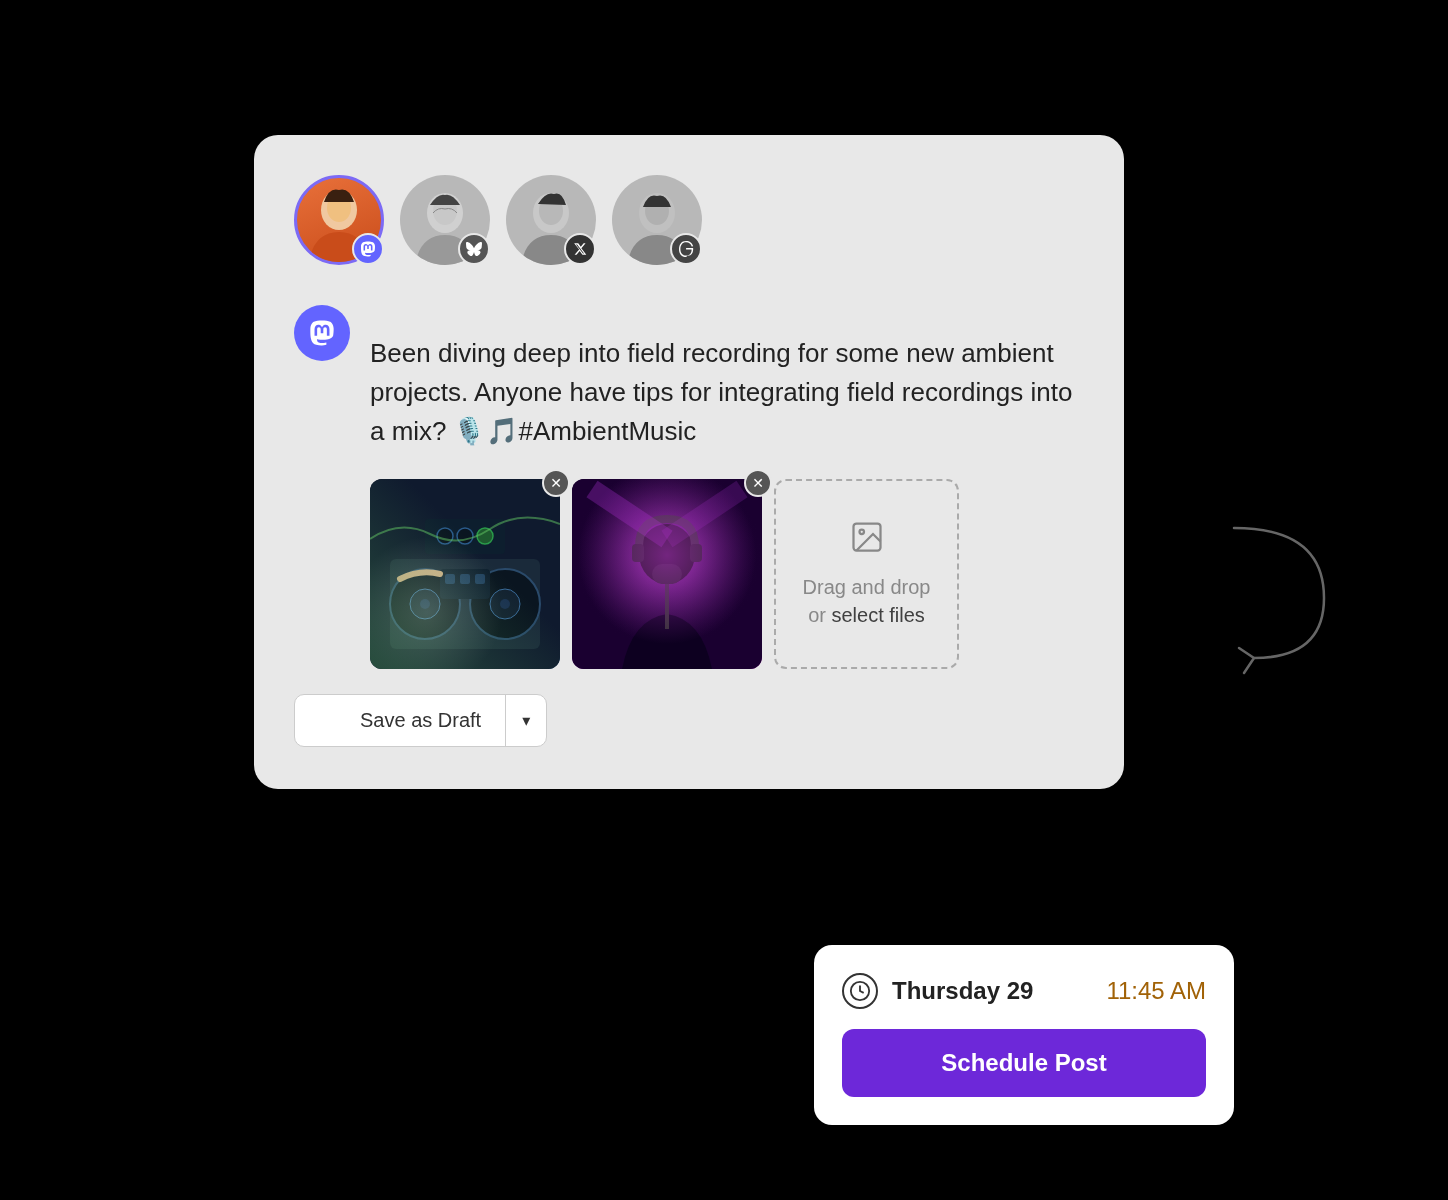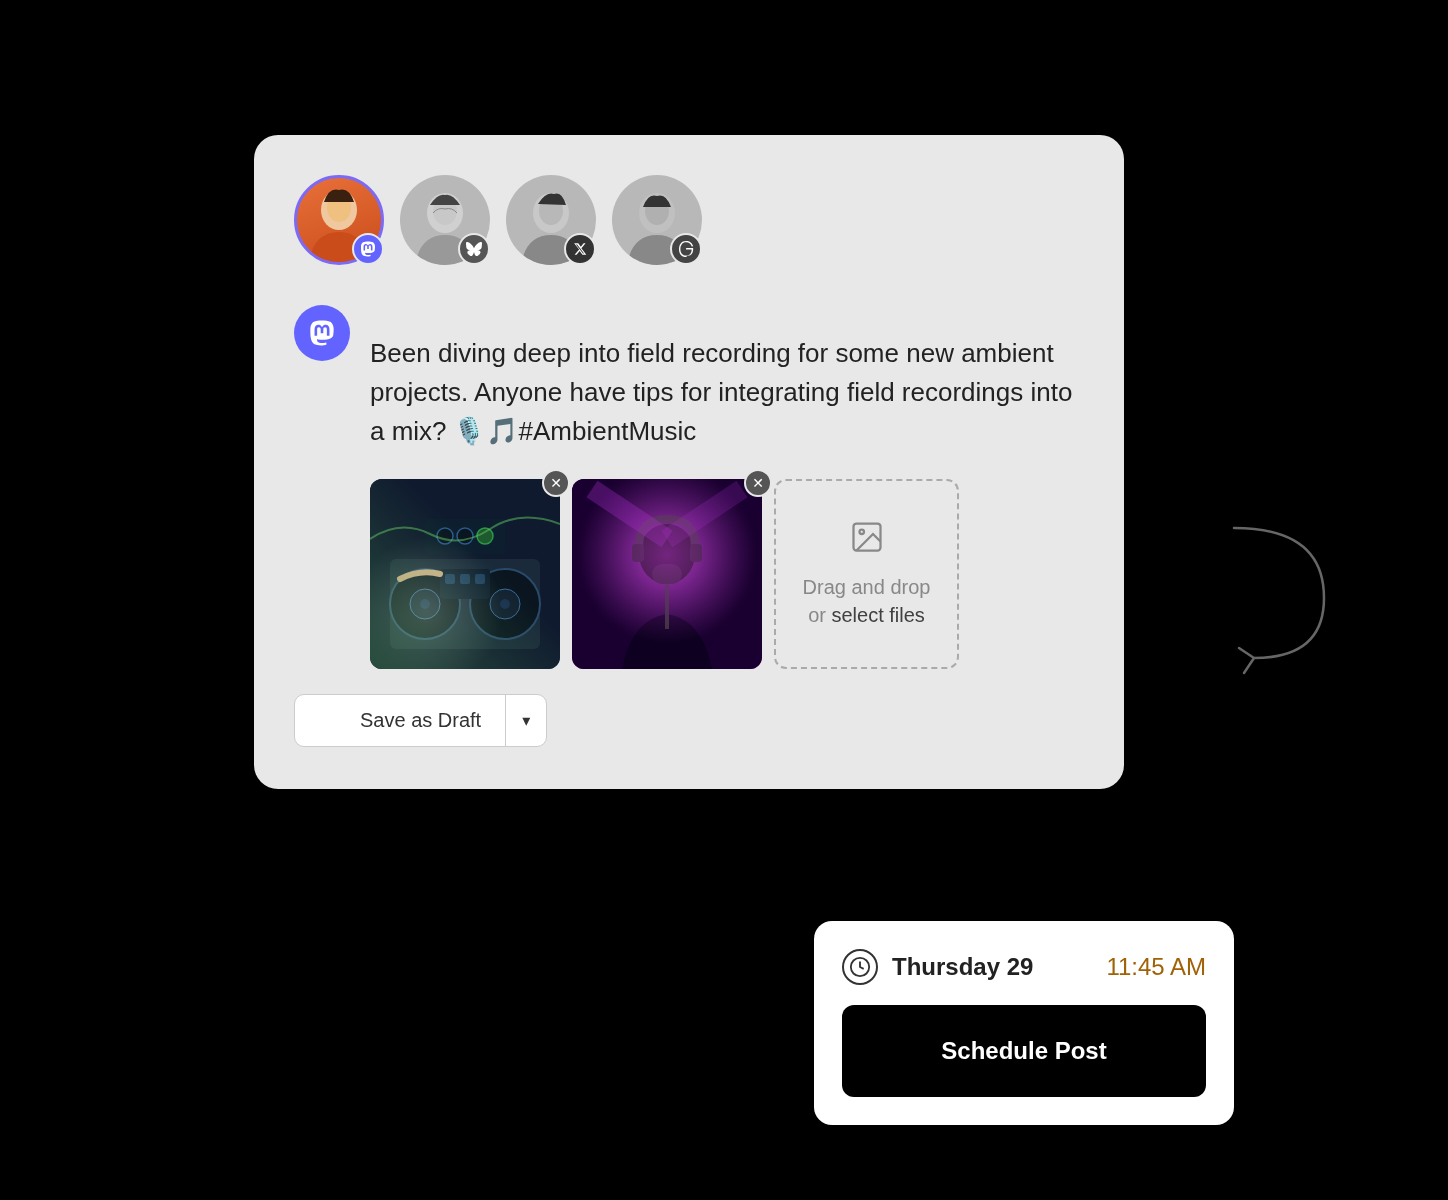--- a/index.html
+++ b/index.html
@@ -284,22 +284,22 @@
 
     .schedule-time {
       font-size: 24px;
       font-weight: 400;
       color: #a16207;
       margin-left: auto;
     }
 
     .schedule-btn {
       width: 100%;
-      padding: 32px;
-      background: #000000;
+      padding: 20px;
+      background: #6d28d9;
       color: white;
       border: none;
       border-radius: 12px;
       font-size: 24px;
       font-weight: 600;
       cursor: pointer;
       text-align: center;
     }
 
     

